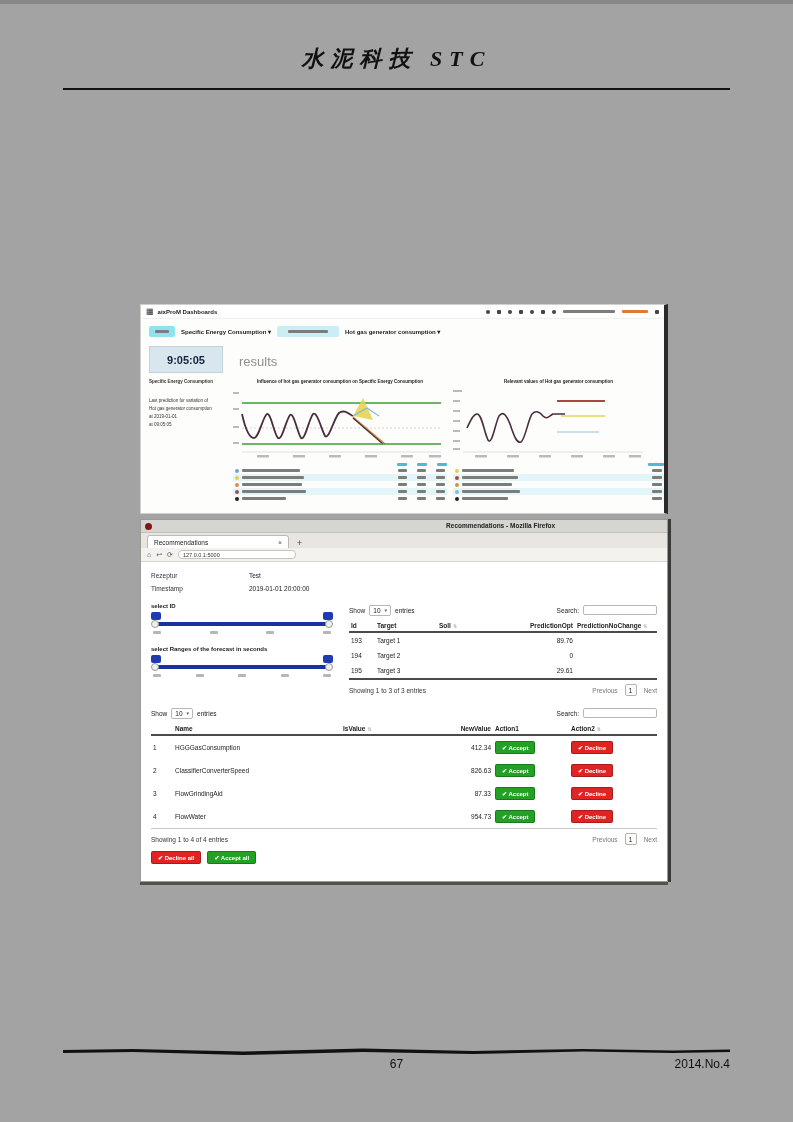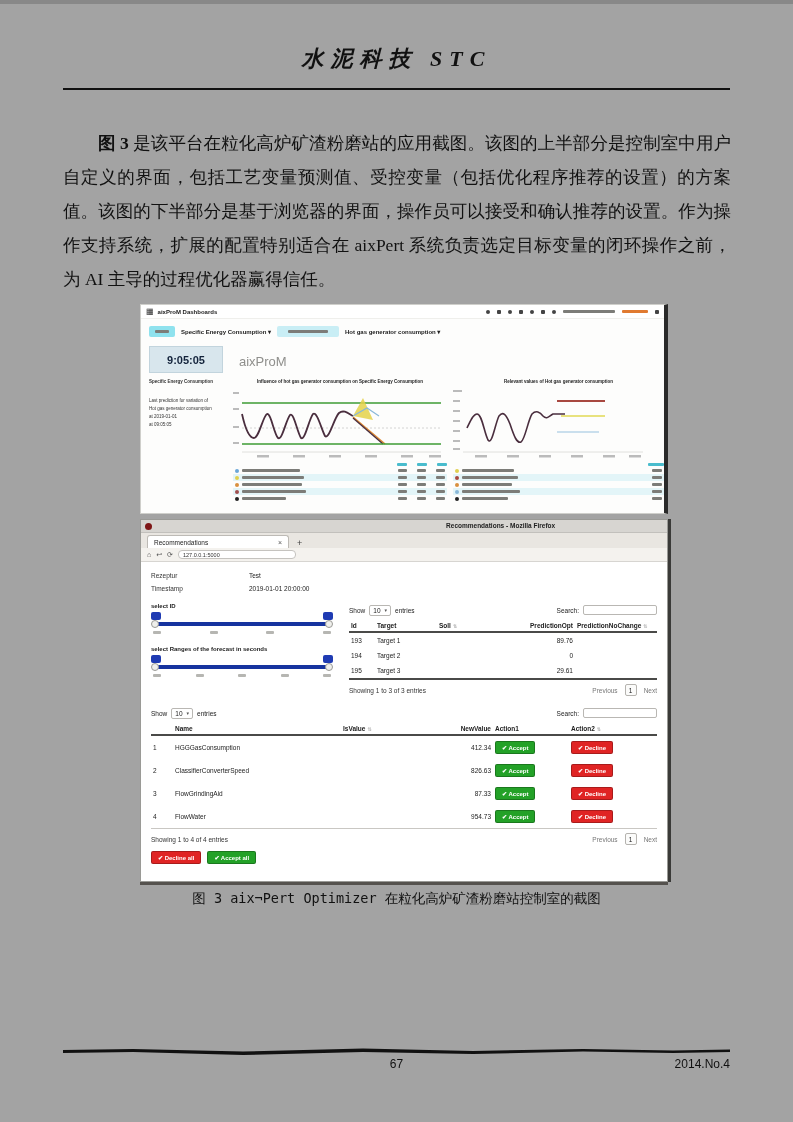--- a/index.html
+++ b/index.html
@@ -125,21 +125,20 @@
   .issue { position:absolute; top:1053px; right:63px; font-family:"Liberation Sans", sans-serif; font-size:12px; }
 </style>
 </head>
 <body>
 
 <div class="page">
 
   <div class="journal-title">水泥科技 STC</div>
   <div class="header-rule"></div>
 
-  <p class="para para2"><b>图 3</b><span> 是该平台在粒化高炉矿渣粉磨站的应用截图。该图的上半部分是控制室中用户自定义的界面，包括工艺变量预测值、受控变量（包括优化程序推荐的设置）的方案值。该图的下半部分是基于浏览器的界面，操作员可以接受和确认推荐的设置。作为操作支持系统，扩展的配置特别适合在 aixPert 系统负责选定目标变量的闭环操作之前，为 AI 主导的过程优化器赢得信任。</span></p>
 
   <div class="figure">
 
     <div class="dash">
       <div class="dash-topbar">
         <span class="grid-glyph">▦</span>
         <span class="dash-apptitle">aixProM Dashboards</span>
         <span class="dash-topicons">
           <span class="ticon"></span>
           <span class="ticon sq"></span>
@@ -160,21 +159,21 @@
           </span>
         <span class="chip-label">Specific Energy Consumption ▾</span>
         <span class="chip light">
             <span class="blur dk" style="width:40px"></span>
           </span>
         <span class="chip-label">Hot gas generator consumption ▾</span>
       </div>
 
       <div class="clock-row">
         <div class="clock-box">9:05:05</div>
-        <div class="brand">aixProM</div>
+        <div class="brand">results</div>
       </div>
 
       <div class="dash-body">
         <div class="side-labels">
           <div class="sl1">Specific Energy Consumption</div>
           <div class="sl2">Last prediction for variation of</div>
           <div class="sl3">Hot gas generator consumption</div>
           <div class="sl4">at 2019-01-01</div>
           <div class="sl5">at 09:05:05</div>
         </div>
@@ -519,21 +518,20 @@
           </div>
           <div class="bulk-row">
             <span class="btn decline">✔ Decline all</span>
             <span class="btn accept">✔ Accept all</span>
           </div>
         </div>
       </div>
     </div>
   </div>
 
-  <div class="caption">图 3  aix¬Pert Optimizer 在粒化高炉矿渣粉磨站控制室的截图</div>
 
   <svg class="footer-line" viewBox="0 0 667 9" preserveAspectRatio="none">
     <path d="M0,3 L70,2 L180,4.5 L300,1.5 L410,4 L520,2 L610,3.5 L667,2.5 L667,5 L610,6 L520,4.5 L410,7 L300,5 L180,8 L70,5 L0,6 Z" fill="#111"></path>
   </svg>
   <div class="page-number">67</div>
   <div class="issue">2014.No.4</div>
 
 </div>
 
 </body></html>

